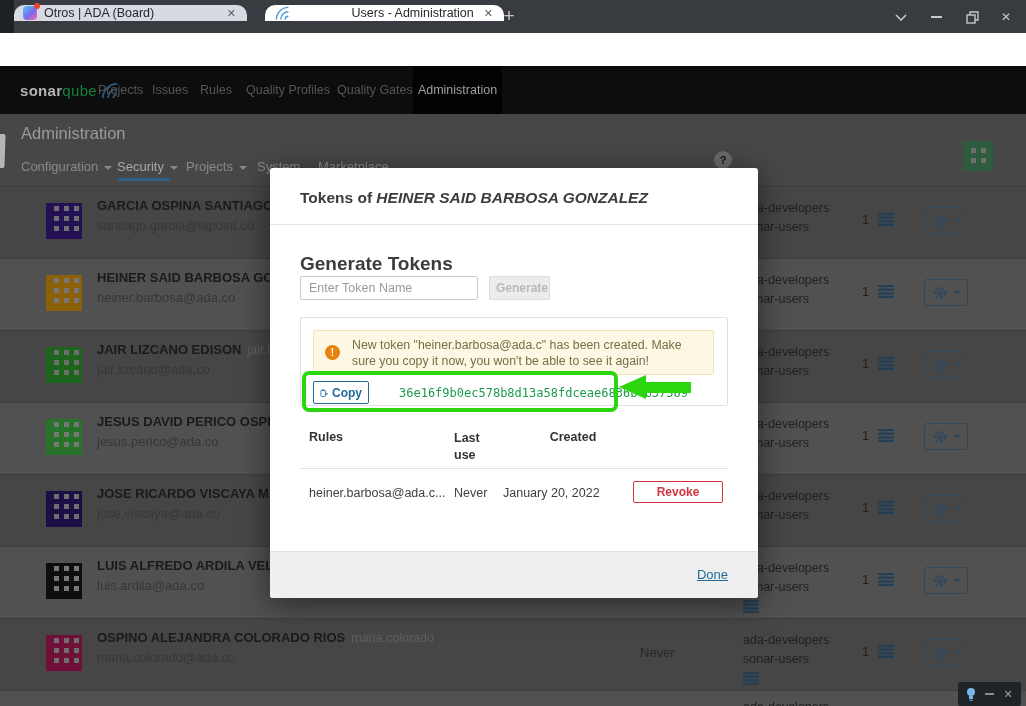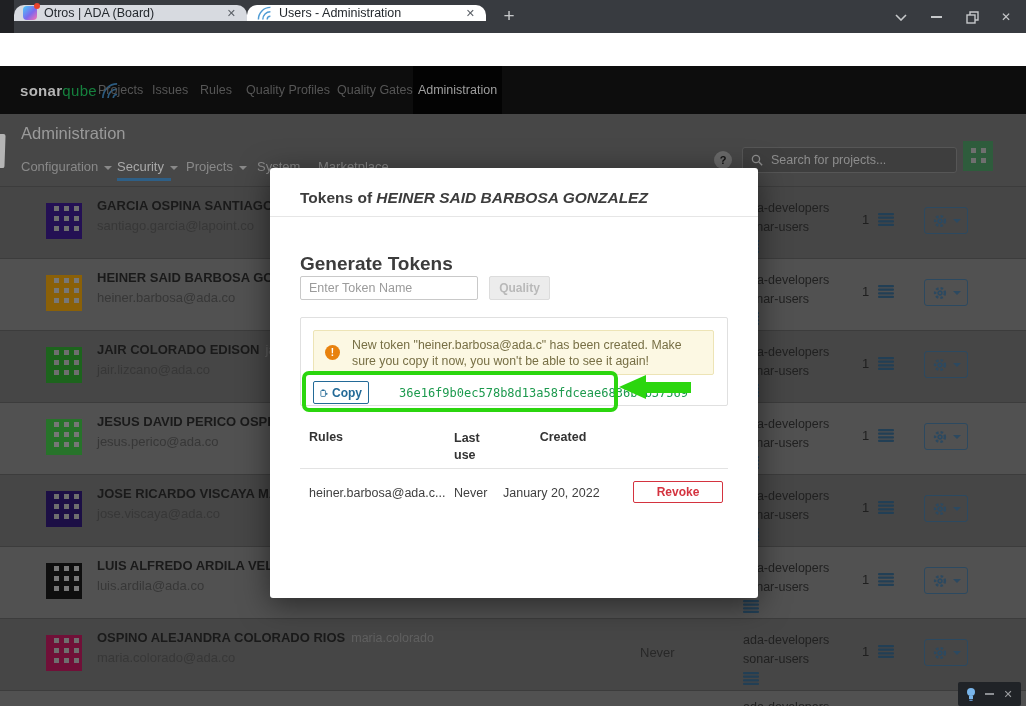--- a/index.html
+++ b/index.html
@@ -87,21 +87,21 @@
   .licon{display:block;margin-top:4px;}
   .utokens{position:absolute;left:862px;top:25px;display:flex;align-items:center;gap:9px;
        font-size:13px;color:#1f1f1f;}
   .gearbtn{position:absolute;left:924px;top:20px;width:44px;height:27px;border:1px solid #2c4960;
        border-radius:3px;background:transparent;display:flex;align-items:center;justify-content:center;gap:5px;}
   .gearbtn .caret{border-top-color:#2c4960;margin-left:0;}
 
   
   .modal{position:absolute;left:270px;top:168px;width:488px;height:430px;background:#fff;
        border-radius:3px;box-shadow:0 6px 30px rgba(0,0,0,.5);z-index:10;font-size:13px;color:#444;}
-  .m-head{position:absolute;left:0;top:0;width:100%;height:49px;border-bottom:1px solid #e6e6e6;box-sizing:border-box;}
+  .m-head{position:absolute;left:0;top:0;width:100%;height:57px;border-bottom:1px solid #e6e6e6;box-sizing:border-box;}
   .m-title{position:absolute;left:30px;top:21px;font-size:15.5px;font-weight:bold;color:#3c3c3c;white-space:nowrap;}
   .m-title .uname-it{font-style:italic;}
   .m-gen{position:absolute;left:30px;top:85px;font-size:19px;font-weight:bold;color:#3c3c3c;}
   .m-input{position:absolute;left:30px;top:108px;width:178px;height:24px;border:1px solid #c9c9c9;
        border-radius:2px;box-sizing:border-box;padding:0 8px;font-size:12.5px;font-family:"Liberation Sans",sans-serif;color:#444;}
   .m-input::placeholder{color:#9b9b9b;opacity:1;}
   .m-genbtn{position:absolute;left:219px;top:108px;width:61px;height:24px;background:#ececec;
        border:1px solid #dcdcdc;border-radius:2px;color:#b9b9b9;font-weight:bold;font-size:12px;}
   .m-box{position:absolute;left:30px;top:149px;width:428px;height:89px;border:1px solid #e0e0e0;border-radius:2px;box-sizing:border-box;}
   .m-alert{position:absolute;left:12px;top:12px;width:401px;height:45px;background:#fcf8e3;
@@ -142,21 +142,21 @@
 
 <div class="titlebar">
   <div class="corner"></div>
 
   <div class="tab inactive" style="left:14px;width:233px;">
     <span class="fav-clickup"></span>
     <span class="title">Otros | ADA (Board)</span>
     <span class="tabx">✕</span>
   </div>
 
-  <div class="tab active" style="left:247px;width:239px;">
+  <div class="tab active" style="left:265px;width:239px;text-align:right;">
     <svg width="16" height="16" viewBox="0 0 20 20">
       <path d="M3 18 A15 15 0 0 1 18 3" fill="none" stroke="#4e9bd4" stroke-width="1.8"></path>
       <path d="M8.5 18 A9.5 9.5 0 0 1 18 8.5" fill="none" stroke="#4e9bd4" stroke-width="1.8"></path>
       <path d="M14 18 A4 4 0 0 1 18 14" fill="none" stroke="#4e9bd4" stroke-width="1.8"></path>
     </svg>
     <span class="title">Users - Administration</span>
     <span class="tabx">✕</span>
   </div>
 
   <div class="newtab">+</div>
@@ -233,27 +233,20 @@
     </svg>
   </div>
   <span class="sq-item" style="left:98px;">Projects</span>
   <span class="sq-item" style="left:152px;">Issues</span>
   <span class="sq-item" style="left:200px;">Rules</span>
   <span class="sq-item" style="left:337px;">Quality Gates</span>
   <span class="sq-item" style="left:246px;">Quality Profiles</span>
   <span class="sq-item active-block" style="left:413px;width:89px;">Administration</span>
 
   <div class="sq-help">?</div>
-  <div class="sq-search">
-    <svg width="12" height="12" viewBox="0 0 14 14">
-      <circle cx="5.8" cy="5.8" r="4.2" fill="none" stroke="#8d8d8d" stroke-width="1.5"></circle>
-      <line x1="9" y1="9" x2="13" y2="13" stroke="#8d8d8d" stroke-width="1.6"></line>
-    </svg>
-    <input type="text" placeholder="Search for projects..." style="">
-  </div>
   <div class="sq-avatar identicon"></div>
 </div>
 
 <div class="admin-title">Administration</div>
 <span class="subtab" style="left:21px;"><span>Configuration</span><i class="caret"></i></span>
 <span class="subtab active" style="left:117px;"><span>Security</span><i class="caret"></i></span>
 <span class="subtab" style="left:186px;"><span>Projects</span><i class="caret"></i></span>
 <span class="subtab" style="left:257px;">System</span>
 <span class="subtab" style="left:318px;">Marketplace</span>
 <div class="sec-underline"></div>
@@ -333,21 +326,21 @@
         <circle cx="8.5" cy="8.5" r="5.2" fill="none" stroke="#2c4960" stroke-width="2.6" stroke-dasharray="2.7 2.2"></circle>
         <circle cx="8.5" cy="8.5" r="2" fill="none" stroke="#2c4960" stroke-width="1.8"></circle>
       </svg>
     <i class="caret"></i>
     </button>
 </div>
 
 <div class="row" style="top:330px;">
   <div class="uavatar identicon" style="--av: #1d641d;"></div>
   <div class="uinfo">
-      <div class="uname"><span>JAIR COLORADO EDISON</span><span class="ulogin">jair.lizca</span></div>
+      <div class="uname"><span>JAIR LIZCANO EDISON</span><span class="ulogin">jair.lizca</span></div>
     <div class="uemail">jair.lizcano@ada.co</div>
     </div>
   <div class="ulast">Never</div>
   <div class="ugroups">
       <div>ada-developers</div>
       <div>sonar-users</div>
     <svg class="licon" width="16" height="13" viewBox="0 0 16 13">
         <g fill="#223f55">
           <rect y="0" width="16" height="2.2" rx="1"></rect>
           <rect y="3.6" width="16" height="2.2" rx="1"></rect>
@@ -537,21 +530,21 @@
       <div>ada-developers</div>
     </div>
 </div>
 
 <div class="modal">
   <div class="m-head">
     <div class="m-title"><span>Tokens of </span><span class="uname-it">HEINER SAID BARBOSA GONZALEZ</span></div>
   </div>
   <div class="m-gen">Generate Tokens</div>
   <input class="m-input" type="text" placeholder="Enter Token Name" style="">
-  <button class="m-genbtn" disabled="">Quality</button>
+  <button class="m-genbtn" disabled="">Generate</button>
 
   <div class="m-box">
     <div class="m-alert">
       <span class="warnball">!</span>
       <span class="m-alert-text">New token "heiner.barbosa@ada.c" has been created. Make sure you copy it now, you won't be able to see it again!</span>
     </div>
     <div class="copyrow">
       <button class="copybtn">
         <svg width="13" height="14" viewBox="0 0 14 15">
           <rect x="1.5" y="3" width="8" height="10.5" rx="1" fill="none" stroke="#236a97" stroke-width="1.4"></rect>
@@ -559,28 +552,31 @@
           <path d="M9.8 9 h3.6 M11.6 7.2 v3.6" stroke="#236a97" stroke-width="1.4"></path>
         </svg>
         <span>Copy</span>
       </button>
       <span class="tokenval">36e16f9b0ec578b8d13a58fdceae6836b4b37569</span>
     </div>
   </div>
 
   <span class="th" style="left:39px;top:262px;">Rules</span>
   <span class="th" style="left:184px;top:262px;width:38px;line-height:17px;">Last use</span>
-  <span class="th" style="left:223px;top:262px;width:140px;text-align:center;">Created</span>
+  <span class="th" style="left:233px;top:262px;width:140px;text-align:center;">Created</span>
   <div class="m-divider"></div>
 
   <span class="td" style="left:39px;top:318px;">heiner.barbosa@ada.c...</span>
   <span class="td" style="left:184px;top:318px;">Never</span>
   <span class="td" style="left:233px;top:318px;">January 20, 2022</span>
   <button class="revoke">Revoke</button>
 
+  <div class="m-foot">
+    <a class="done">Done</a>
+  </div>
 </div>
 
 <div class="hl-box"></div>
 <div class="hl-shaft"></div>
 <div class="hl-head"></div>
 
 <div class="shotwidget">
   <svg width="10" height="15" viewBox="0 0 10 15">
     <circle cx="5" cy="5" r="4" fill="#79b5ea"></circle>
       <rect x="3" y="9" width="4" height="3" fill="#79b5ea"></rect>

